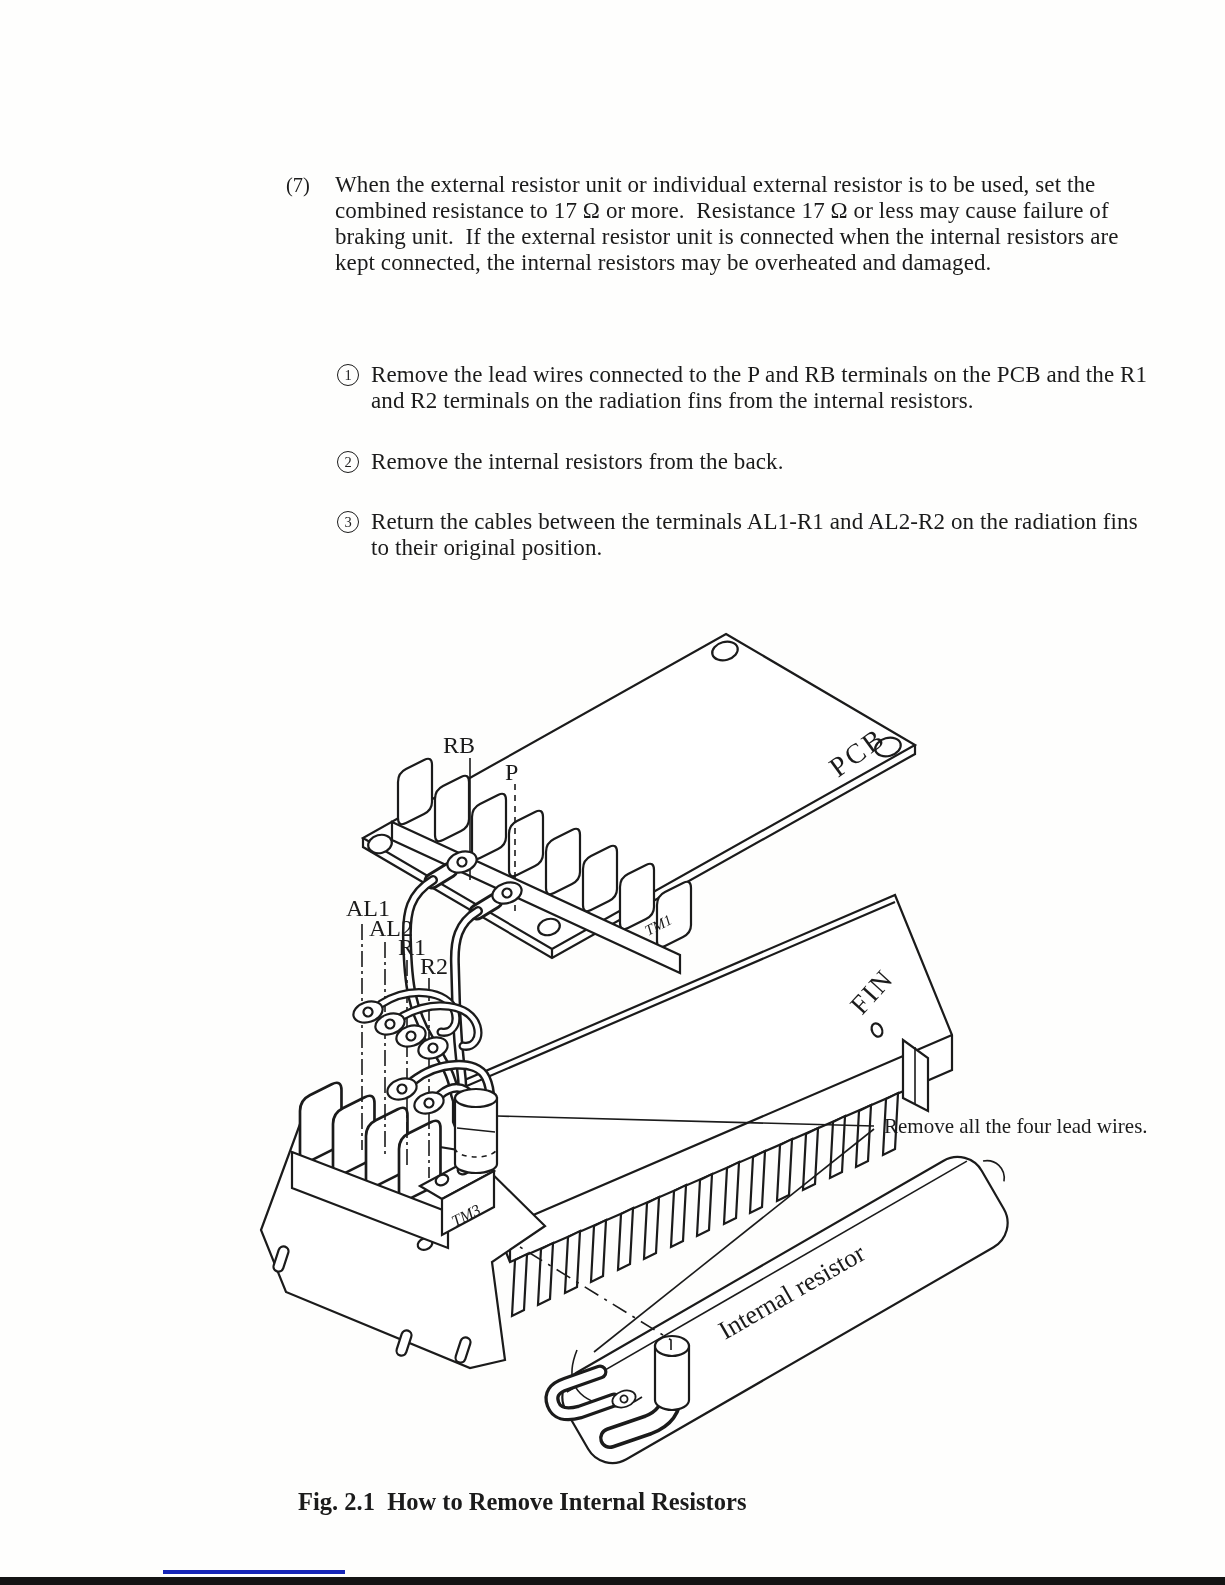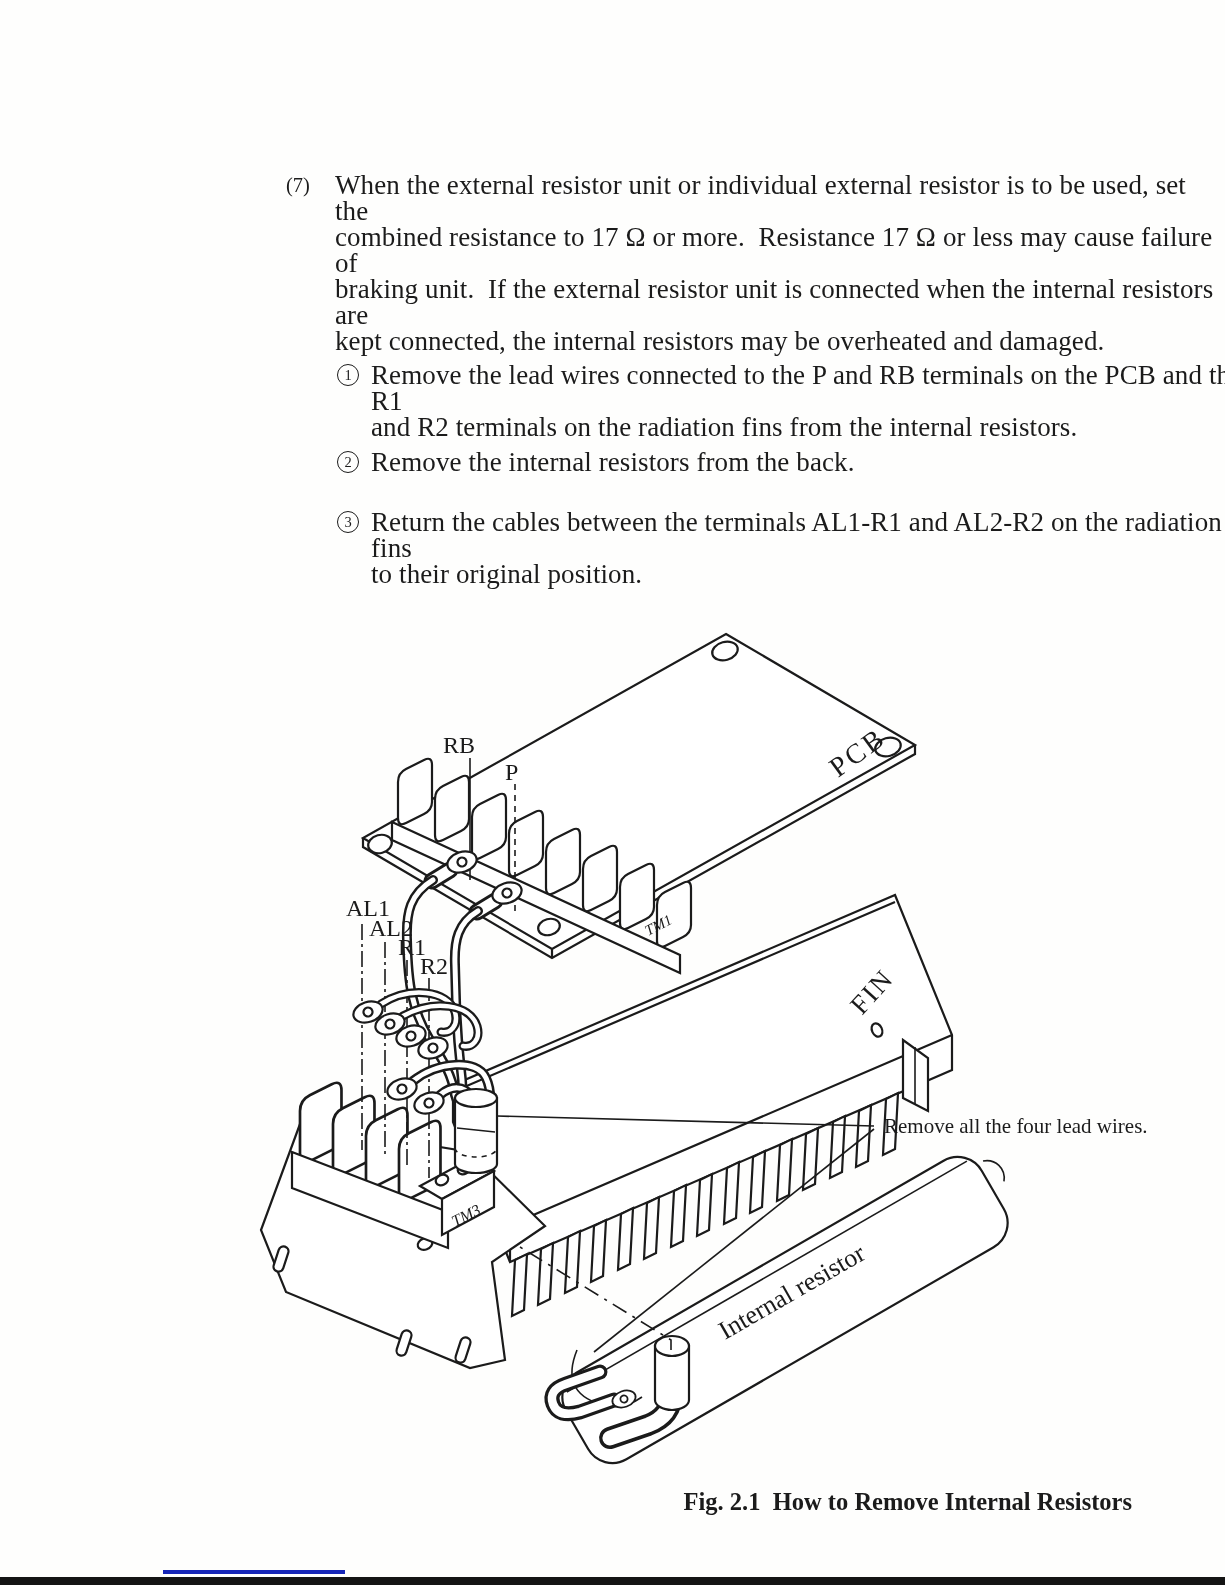--- a/index.html
+++ b/index.html
@@ -2,32 +2,32 @@
 <html><head>
 <meta charset="utf-8">
 <style>
   html,body { margin:0; padding:0; background:#ffffff; }
   .page {
     position:relative; width:1225px; height:1585px; background:#fefefd;
     font-family:"Liberation Serif", serif; color:#1b1b1b; overflow:hidden;
   }
   .pnum { position:absolute; font-size:20.5px; line-height:26px; }
   .textblock {
-    position:absolute; font-size:27px; line-height:26px;
+    position:absolute; font-size:23px; line-height:26px;
     white-space:pre-wrap; letter-spacing:0.1px; width:880px;
   }
   .circ {
     position:absolute; width:22px; height:22px; border:1.6px solid #1b1b1b;
     border-radius:50%; display:flex; align-items:center; justify-content:center;
     font-size:14.5px; box-sizing:border-box;
   }
   svg.fig { position:absolute; left:0; top:0; }
   svg.fig text { font-family:"Liberation Serif", serif; fill:#1b1b1b; }
   .caption {
-    position:absolute; left:272px; top:1488px; width:860px; text-align:right;
+    position:absolute; left:298px; top:1488px; width:860px; text-align:left;
     font-weight:bold; font-size:24.5px; white-space:pre;
   }
   .blueline { position:absolute; left:163px; top:1570px; width:182px; height:4px; background:#1626b8; }
   .botband  { position:absolute; left:0; top:1577px; width:1225px; height:8px; background:#141414; }
   .outline { stroke:#1b1b1b; stroke-width:2.2; fill:#ffffff; }
   .lineonly { stroke:#1b1b1b; stroke-width:2.2; fill:none; }
   .thin { stroke:#1b1b1b; stroke-width:1.6; fill:none; }
   .wireO { stroke:#1b1b1b; fill:none; stroke-linecap:round; stroke-linejoin:round; }
   .wireI { stroke:#ffffff; fill:none; stroke-linecap:round; stroke-linejoin:round; }
 </style>

